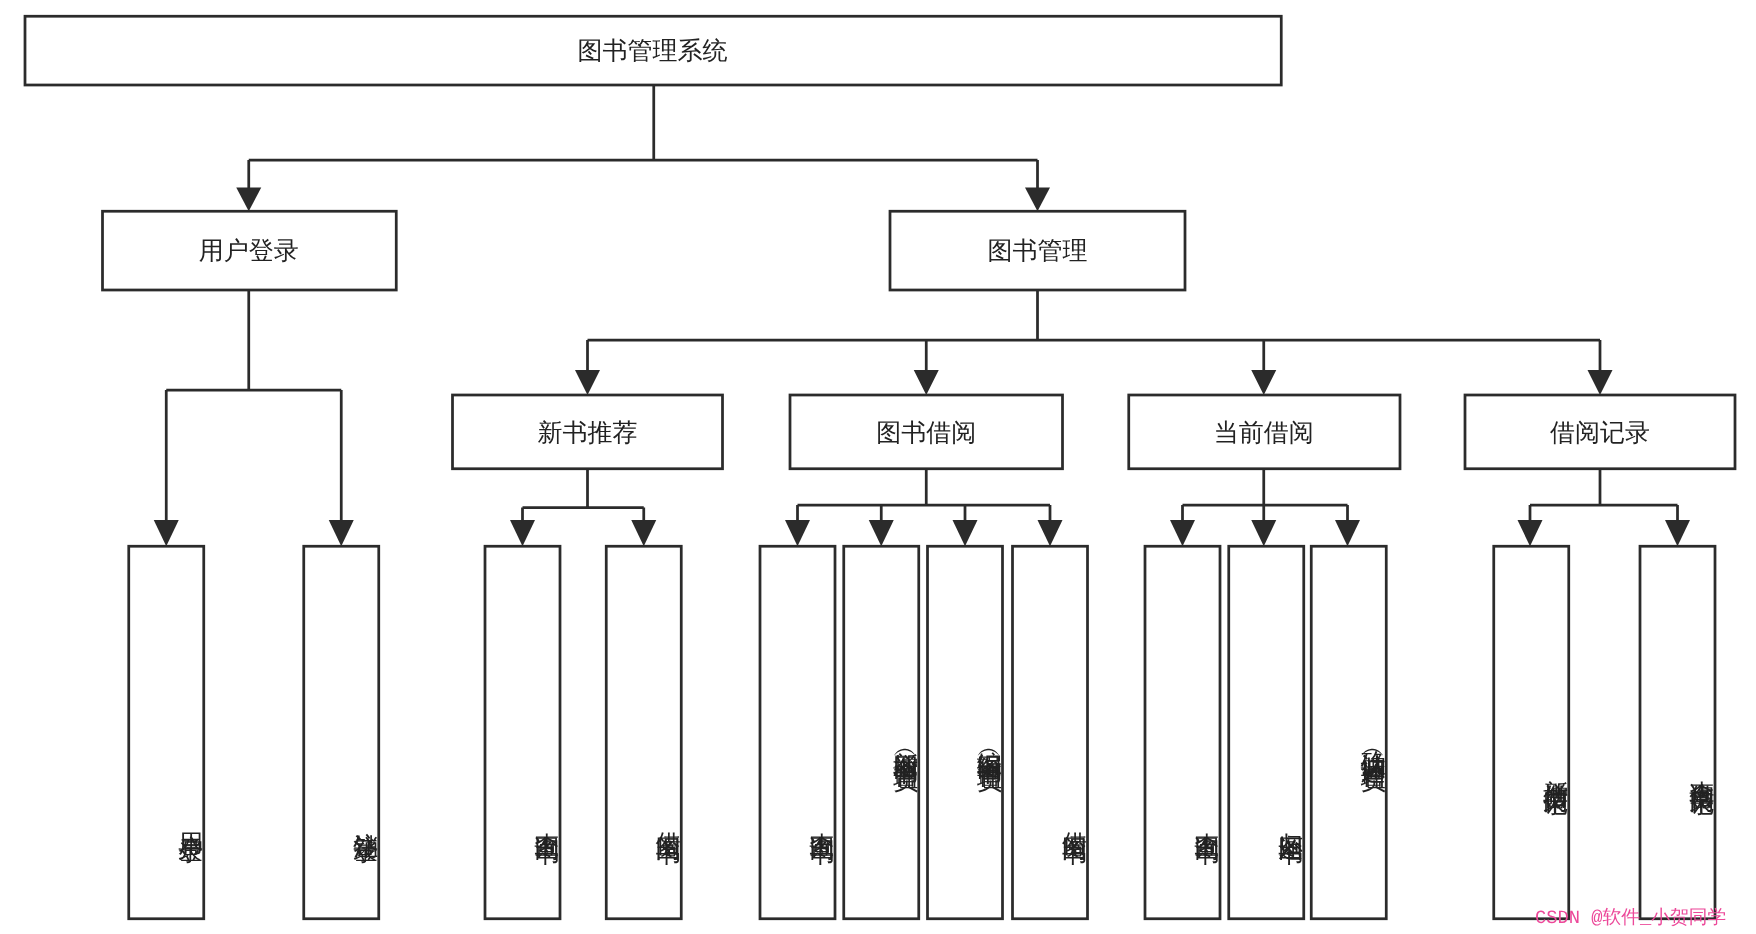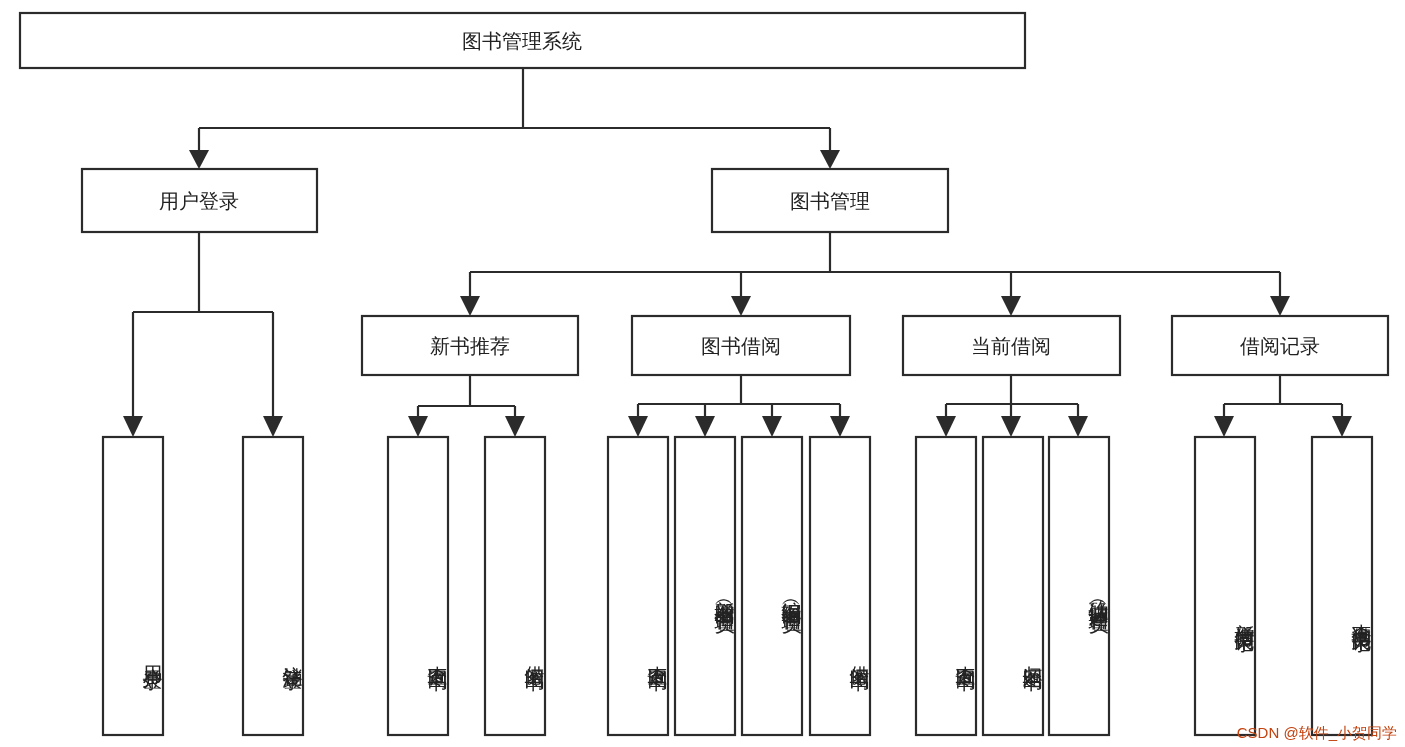--- a/index.html
+++ b/index.html
@@ -58,25 +58,25 @@
     color: #222222;
     letter-spacing: 2px;
     display: flex;
     align-items: flex-start;
     justify-content: center;
     white-space: pre;
     pointer-events: none;
   }
   .watermark {
     position: absolute;
-    right: 8px;
+    right: 24px;
     bottom: 4px;
-    font-family: Liberation Sans, sans-serif;
+    font-family: Liberation Mono, monospace;
     font-size: 15px;
-    color: #c2410c;
+    color: #ec4899;
     white-space: nowrap;
   }
 </style>
 </head>
 <body>
 
 <div id="diagram-root">
 
   <svg class="flow" viewBox="0 0 1405 747" xmlns="http://www.w3.org/2000/svg">
 

